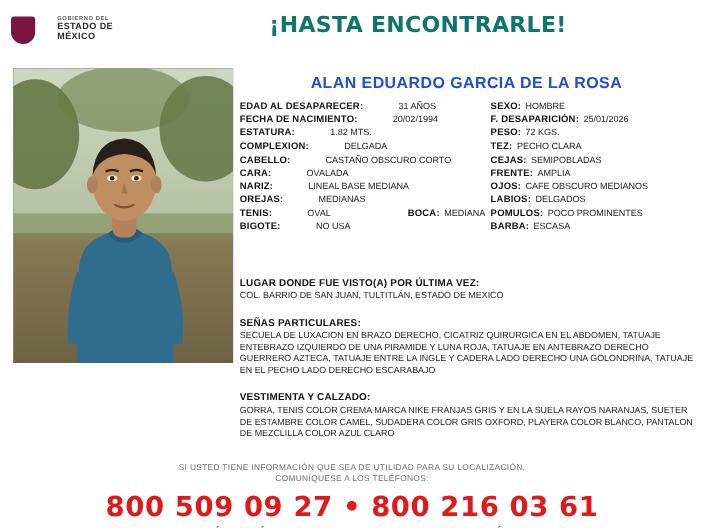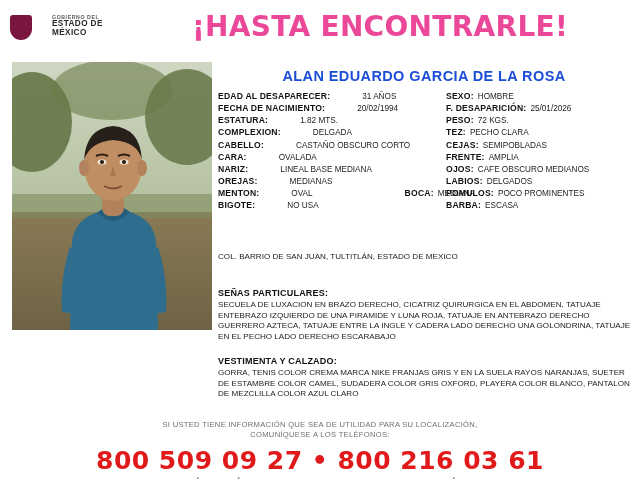--- a/index.html
+++ b/index.html
@@ -72,23 +72,23 @@
     letter-spacing: 0.4px;
     color: #2a2a2a;
     font-weight: bold;
   }
   .title-main {
     position: absolute;
     left: 130px;
     top: 10px;
     width: 500px;
     text-align: center;
-    font-size: 28px;
-    font-weight: bold;
-    color: #ec4899;
+    font-size: 20px;
+    font-weight: bold;
+    color: #0f766e;
     letter-spacing: 0.3px;
     font-family: "DejaVu Sans", sans-serif;
   }
 
   
   .photo {
     position: absolute;
     left: 12px;
     top: 62px;
     width: 200px;
@@ -144,21 +144,21 @@
   }
   .val {
     font-size: 8.2px;
     color: #222;
     margin-left: 4px;
     white-space: nowrap;
   }
 
   
   .inline-pair {
-    margin-left: 64px;
+    margin-left: 42px;
     display: flex;
     align-items: flex-end;
   }
 
   
   .section {
     position: absolute;
     left: 218px;
     width: 414px;
   }
@@ -362,21 +362,21 @@
         <span class="val">MEDIANAS</span>
       </div>
       <div class="col-right">
         <span class="lbl">LABIOS:</span>
         <span class="val">DELGADOS</span>
       </div>
     </div>
 
     <div class="data-row">
       <div class="col-left">
-        <span class="lbl">MENTON:</span>
+        <span class="lbl">TENIS:</span>
         <span class="val">OVAL</span>
         <span class="inline-pair">
           <span class="lbl">BOCA:</span>
           <span class="val">MEDIANA</span>
         </span>
       </div>
       <div class="col-right">
         <span class="lbl">POMULOS:</span>
         <span class="val">POCO PROMINENTES</span>
       </div>
@@ -389,20 +389,21 @@
       </div>
       <div class="col-right">
         <span class="lbl">BARBA:</span>
         <span class="val">ESCASA</span>
       </div>
     </div>
 
   </div>
 
   <div class="section" id="sec-lugar">
+    <div class="section-title">LUGAR DONDE FUE VISTO(A) POR ÚLTIMA VEZ:</div>
     <div class="section-body">COL. BARRIO DE SAN JUAN, TULTITLÁN, ESTADO DE MEXICO</div>
   </div>
 
   <div class="section" id="sec-senas">
     <div class="section-title">SEÑAS PARTICULARES:</div>
     <div class="section-body">SECUELA DE LUXACION EN BRAZO DERECHO, CICATRIZ QUIRURGICA EN EL ABDOMEN, TATUAJE ENTEBRAZO IZQUIERDO DE UNA PIRAMIDE Y LUNA ROJA, TATUAJE EN ANTEBRAZO DERECHO GUERRERO AZTECA, TATUAJE ENTRE LA INGLE Y CADERA LADO DERECHO UNA GOLONDRINA, TATUAJE EN EL PECHO LADO DERECHO ESCARABAJO</div>
   </div>
 
   <div class="section" id="sec-vest">
     <div class="section-title">VESTIMENTA Y CALZADO:</div>

